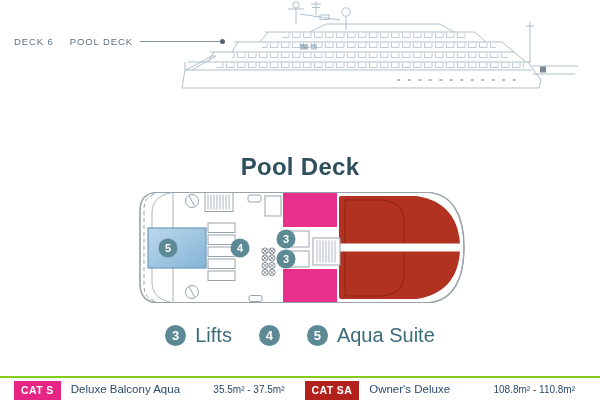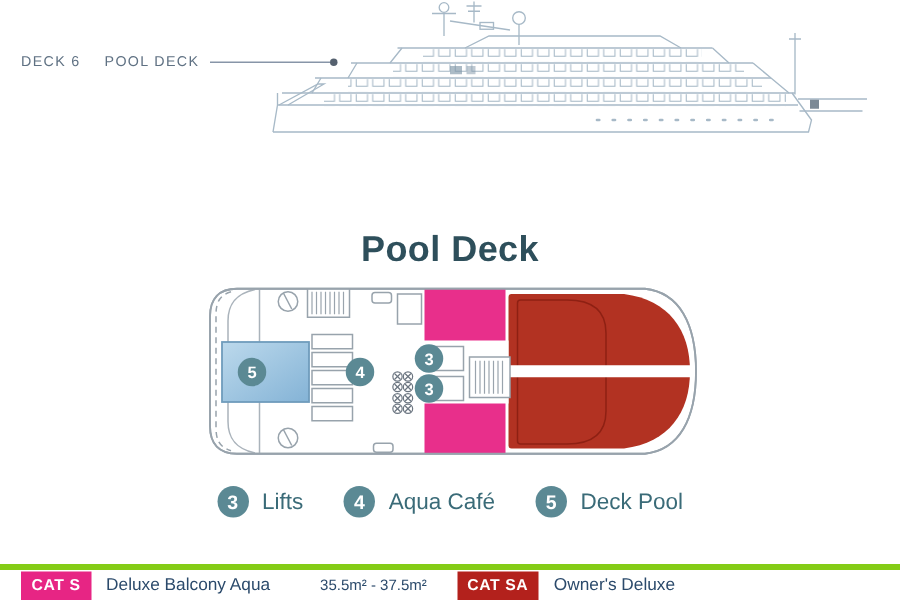--- a/index.html
+++ b/index.html
@@ -17,24 +17,24 @@
   .plan-title{position:absolute;left:0;top:153px;width:600px;text-align:center;
               font-size:24px;font-weight:bold;color:#2e4f5b;letter-spacing:.3px;}
   .plan{position:absolute;left:138px;top:188px;}
   
   .legend{position:absolute;left:0;top:324px;width:600px;display:flex;
           justify-content:center;align-items:center;gap:27px;}
   .legend-item{display:flex;align-items:center;}
   .lg-circle{width:21px;height:21px;border-radius:50%;background:#5b8994;color:#fff;
              font-size:13px;font-weight:bold;display:flex;align-items:center;
              justify-content:center;}
-  .lg-label{margin-left:9px;font-size:15px;color:#3a6b78;}
+  .lg-label{margin-left:9px;font-size:20px;color:#3a6b78;}
   
   .footer{position:absolute;left:0;bottom:0;width:600px;height:24px;
-          border-top:4px solid #84cc16;display:flex;box-sizing:border-box;}
+          border-top:2px solid #84cc16;display:flex;box-sizing:border-box;}
   .f-half{flex:1;display:flex;align-items:center;}
   .f-half.left{padding-left:14px;padding-right:15px;}
   .f-half.right{padding-left:5px;padding-right:25px;}
   .badge{height:19px;line-height:19px;padding:0 7px;color:#fff;font-size:10.5px;
          font-weight:bold;letter-spacing:.4px;align-self:flex-end;}
   .badge.pink{background:#e72584;}
   .badge.red{background:#b3211c;}
   .f-name{margin-left:10px;font-size:11.5px;color:#2b4a6b;}
   .f-size{margin-left:auto;font-size:10px;color:#2b4a6b;}
   svg text.mk{font-family:"Liberation Sans",sans-serif;font-size:11px;font-weight:bold;
@@ -205,33 +205,33 @@
     </g>
   </svg>
 
   <div class="legend">
     <div class="legend-item">
       <div class="lg-circle">3</div>
       <div class="lg-label">Lifts</div>
     </div>
     <div class="legend-item">
       <div class="lg-circle">4</div>
-      <div class="lg-label">Aqua Café</div>
     </div>
     <div class="legend-item">
       <div class="lg-circle">5</div>
-      <div class="lg-label">Deck Pool</div>
+      <div class="lg-label">Aqua Suite</div>
     </div>
   </div>
 
   <div class="footer">
     <div class="f-half left">
       <div class="badge pink">CAT S</div>
       <div class="f-name">Deluxe Balcony Aqua</div>
       <div class="f-size">35.5m² - 37.5m²</div>
     </div>
     <div class="f-half right">
       <div class="badge red">CAT SA</div>
       <div class="f-name">Owner's Deluxe</div>
+      <div class="f-size">108.8m² - 110.8m²</div>
     </div>
   </div>
 
 </div>
 
 </body></html>

